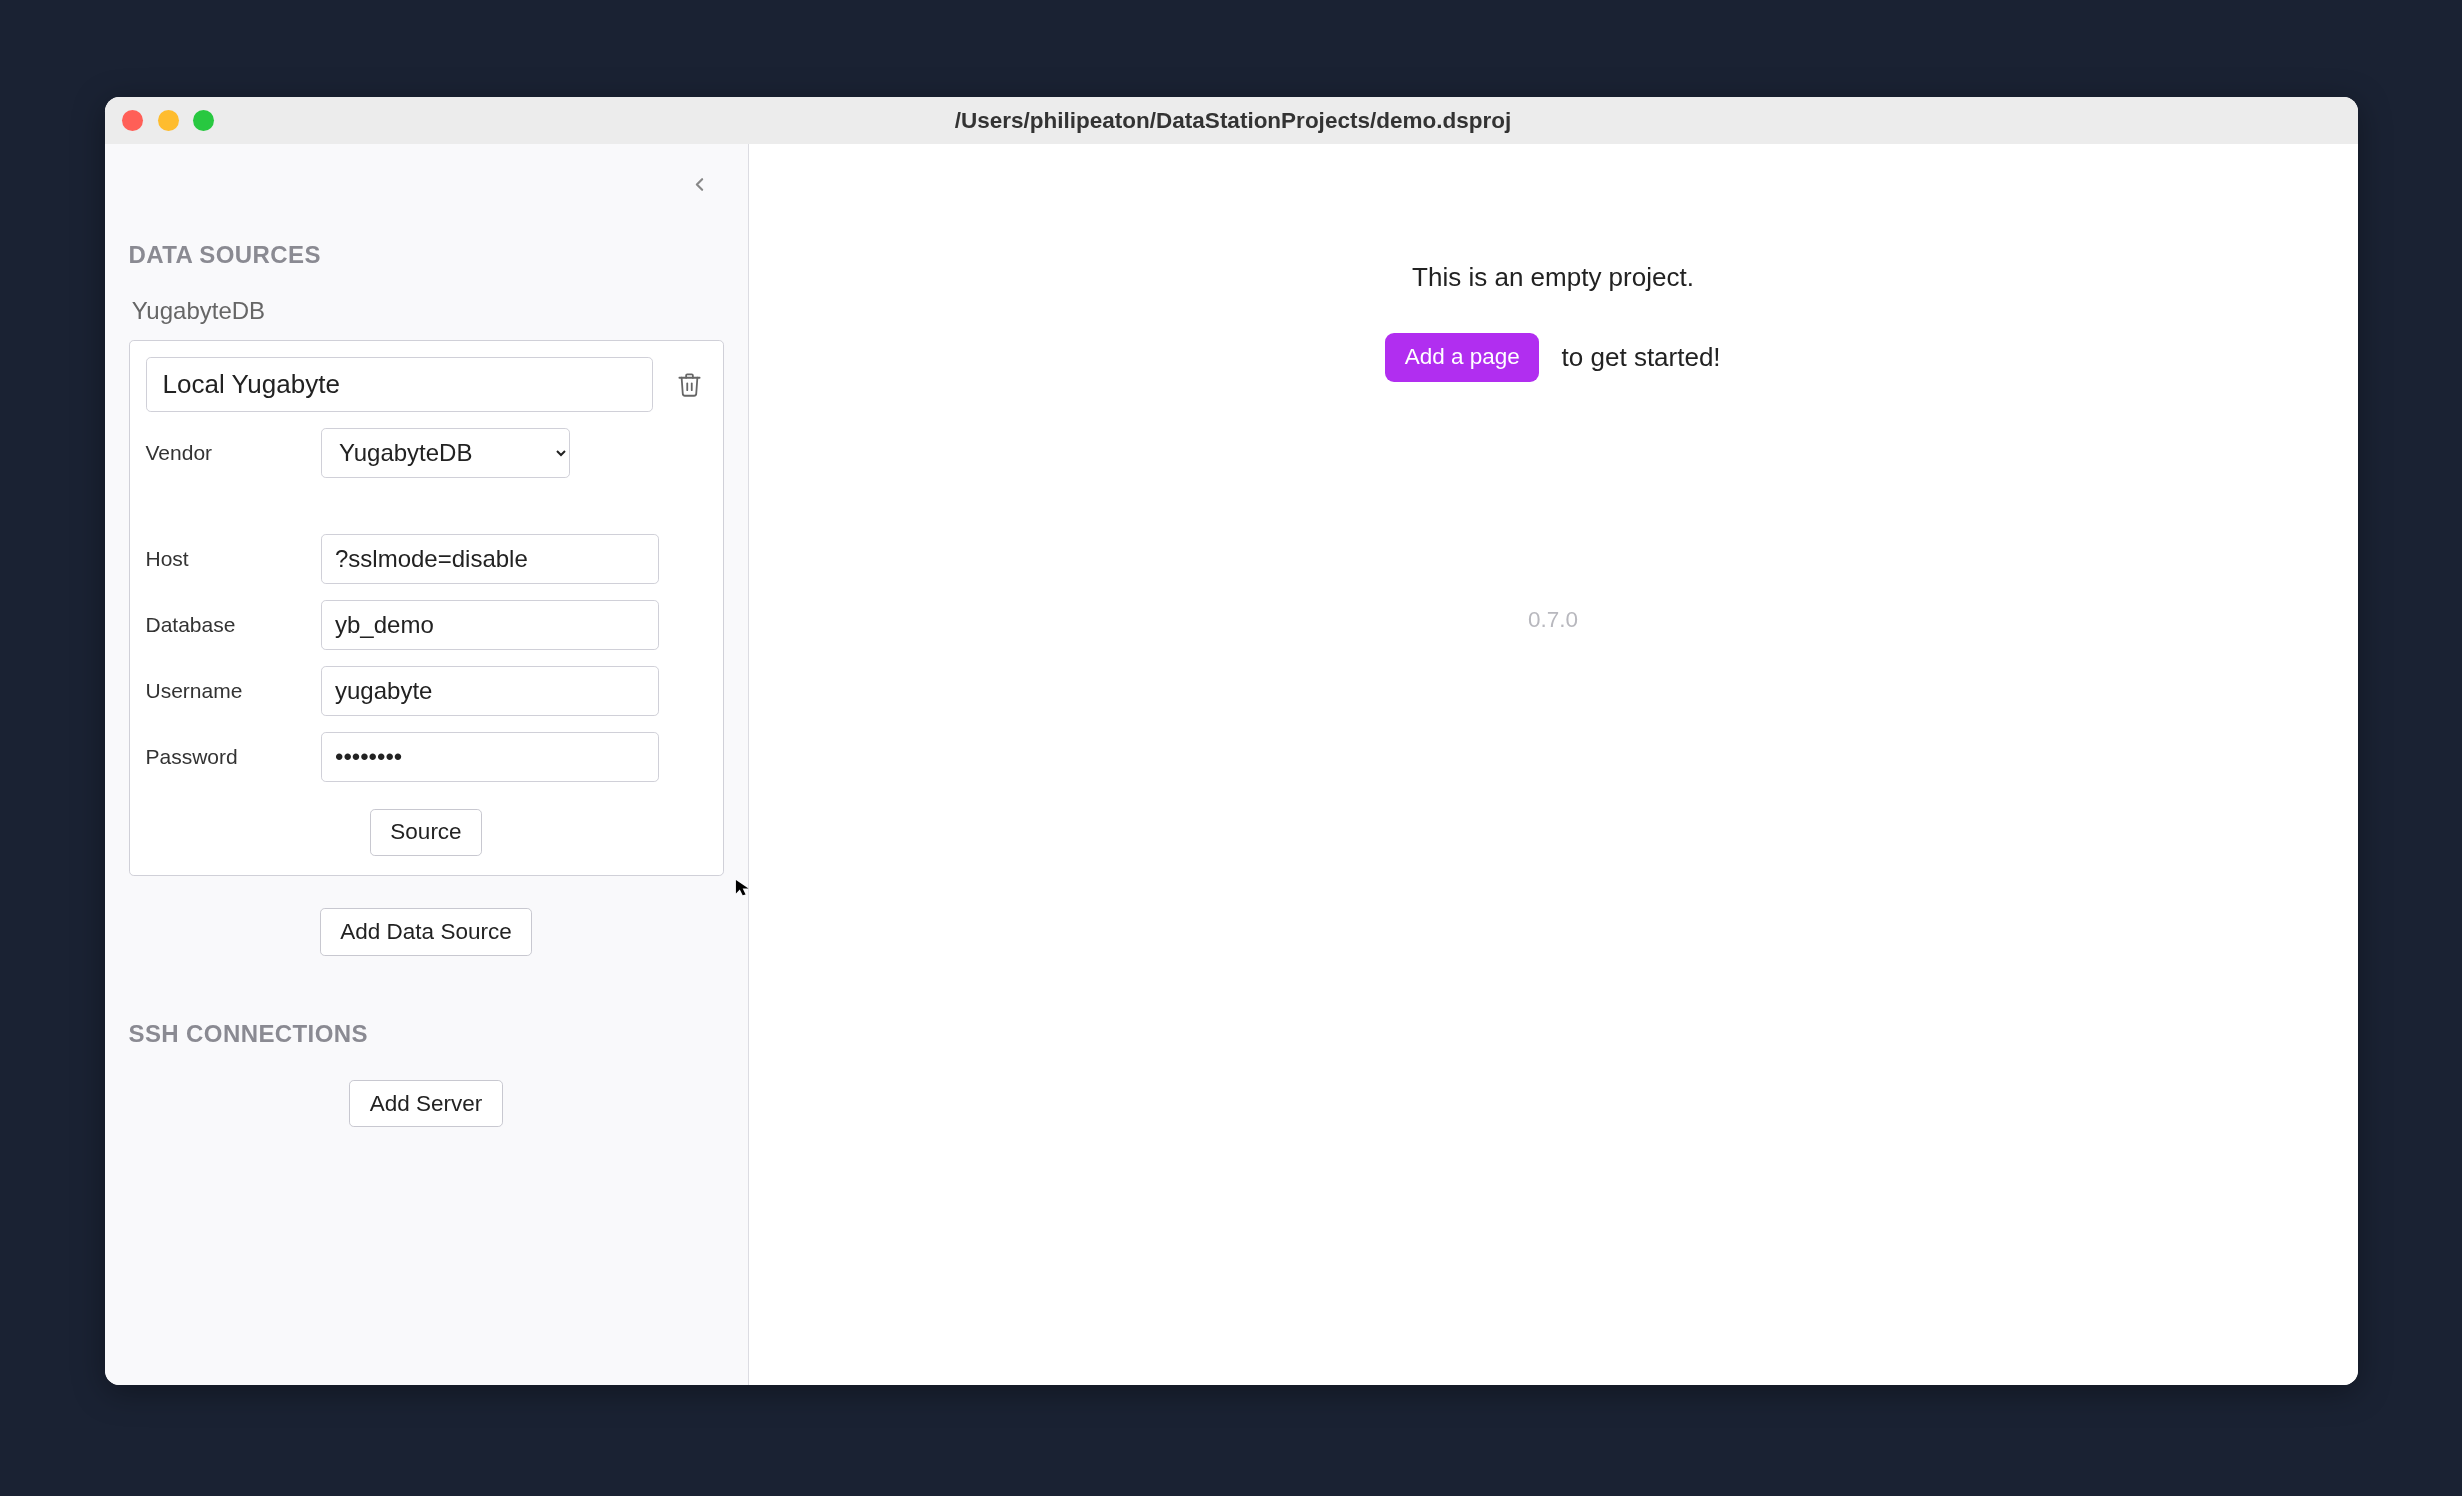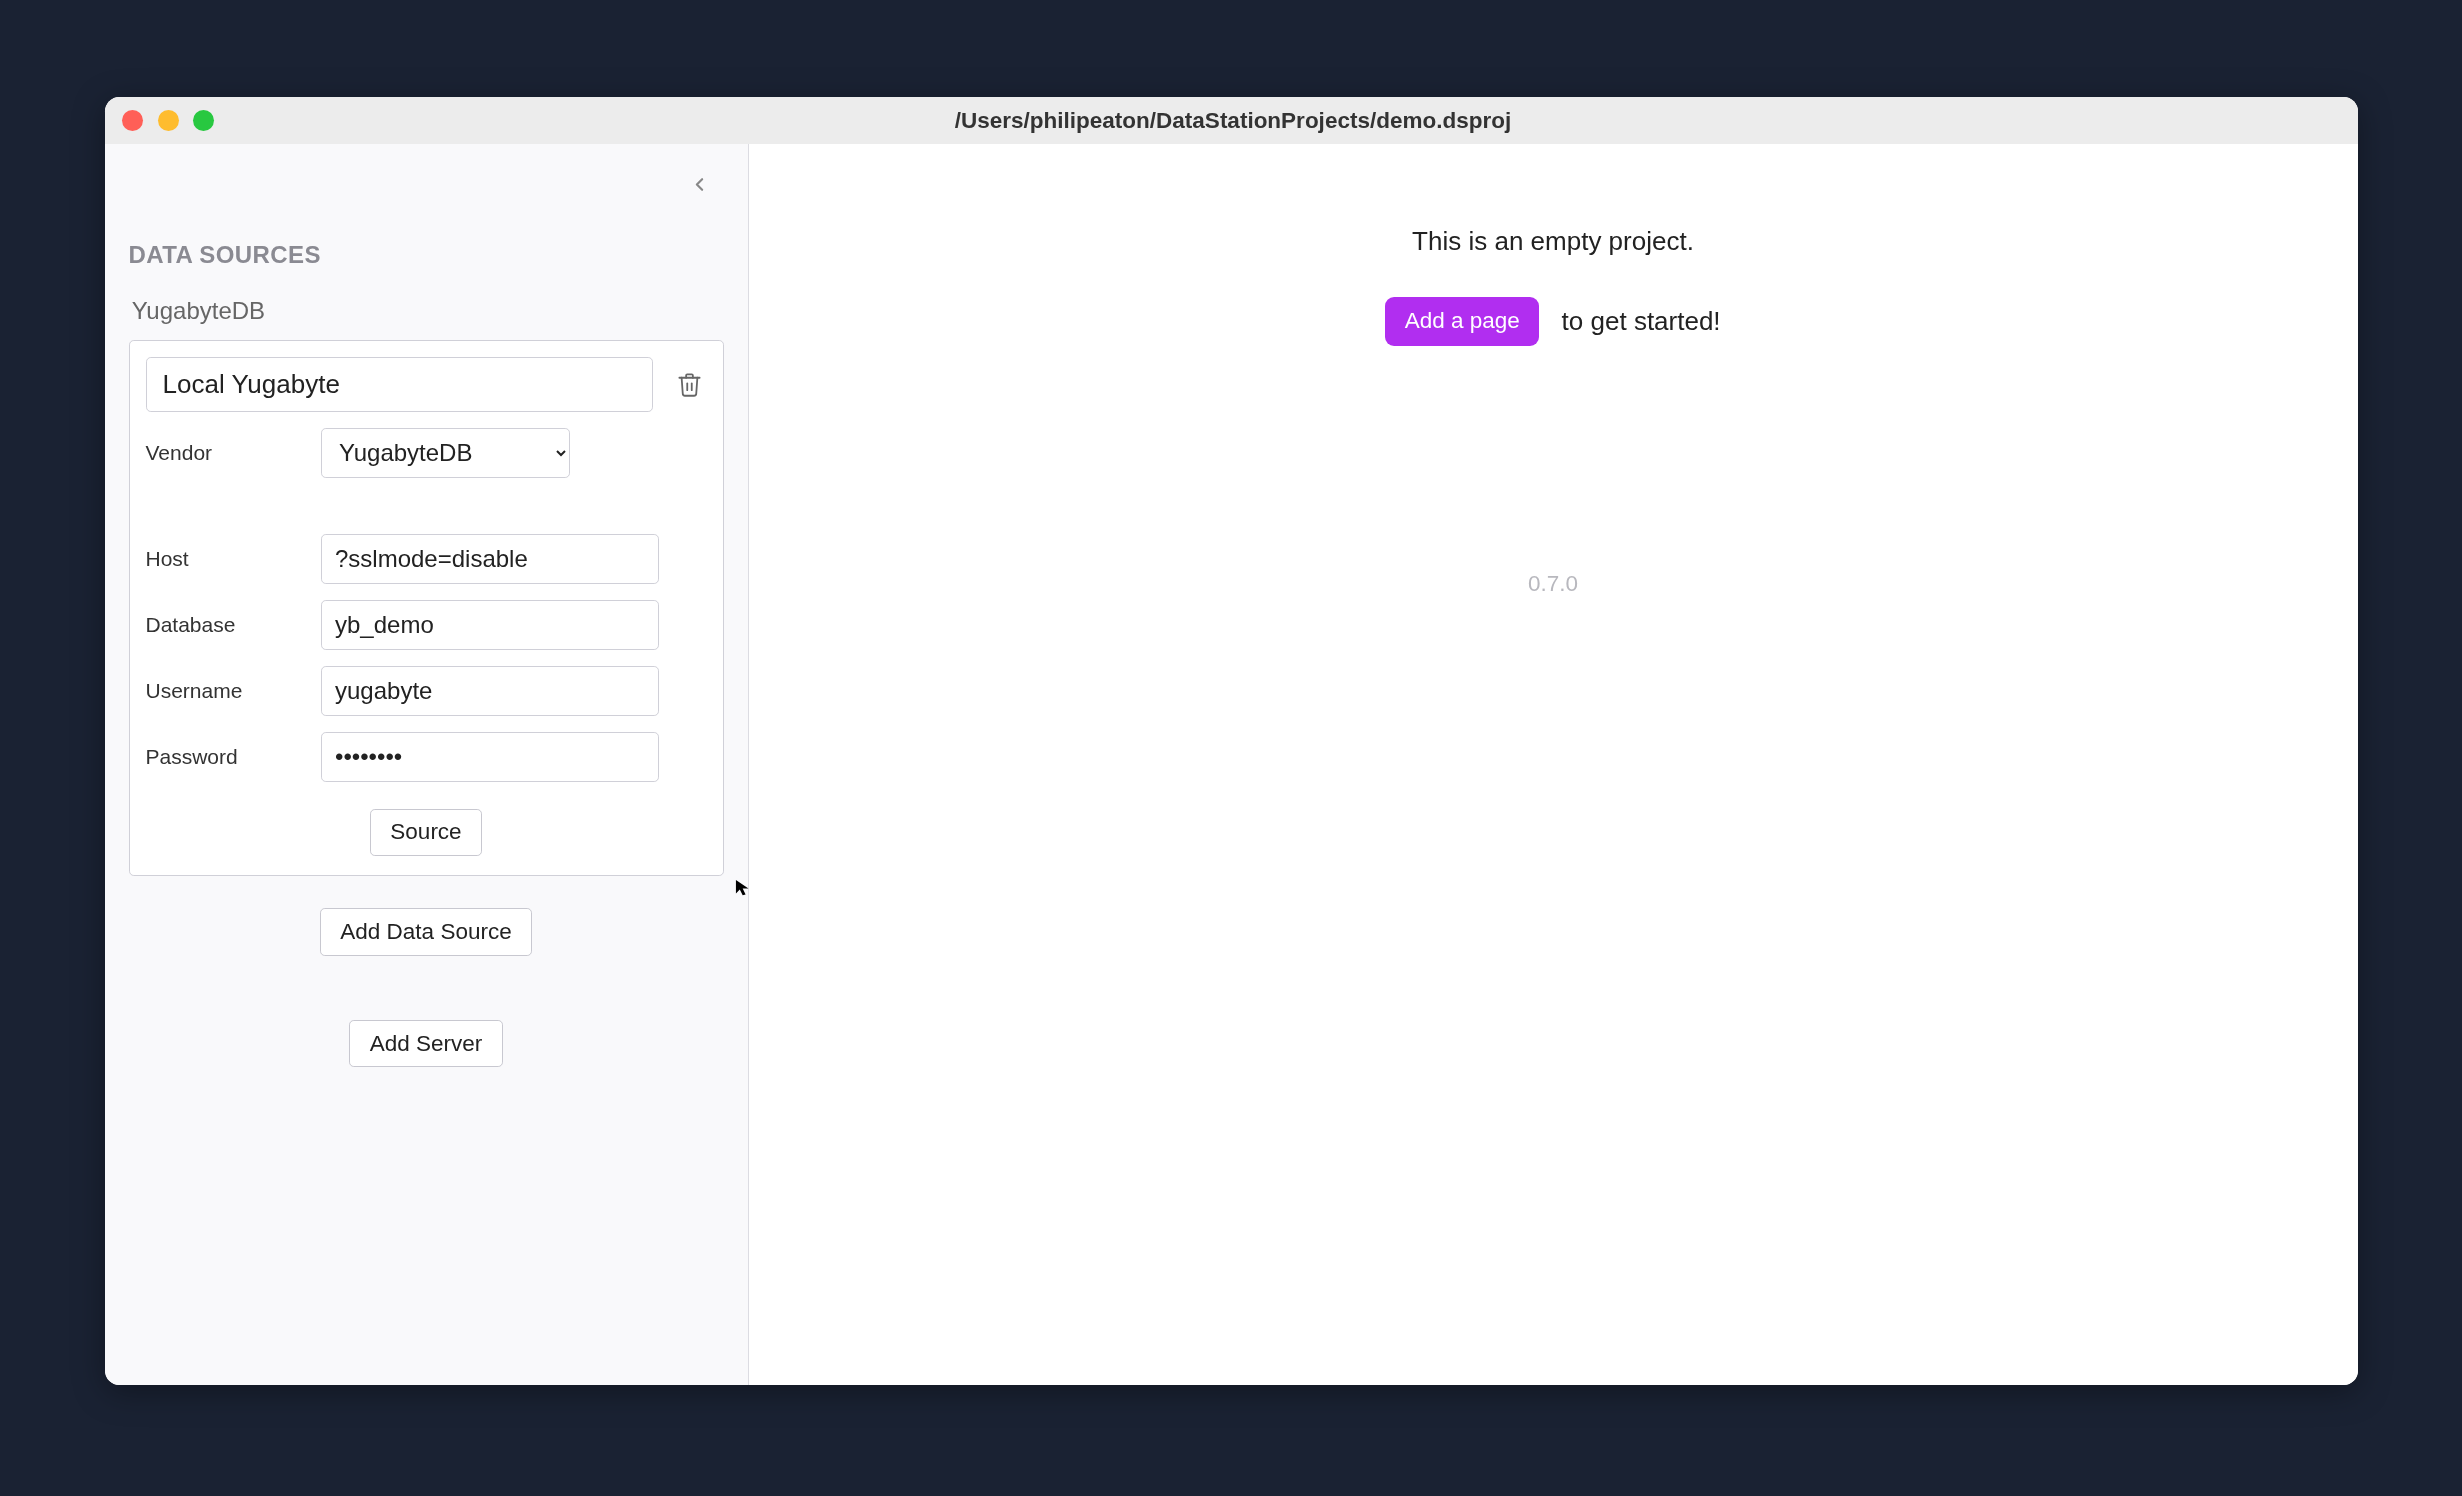--- a/index.html
+++ b/index.html
@@ -161,21 +161,21 @@
   justify-content: center;
   margin-top: 32px;
 }
 .ssh-section { margin-top: 64px; }
 .main {
   flex: 1;
   background: #fff;
   display: flex;
   flex-direction: column;
   align-items: center;
-  padding-top: 82px;
+  padding-top: 118px;
 }
 .empty-msg {
   font-size: 26px;
   color: #222;
   margin-bottom: 40px;
 }
 .get-started-row {
   display: flex;
   align-items: center;
   gap: 22.5px;
@@ -276,20 +276,21 @@
           <div class="btn-row">
             <button class="btn">Source</button>
           </div>
         </div>
 
         <div class="add-ds-row">
           <button class="btn">Add Data Source</button>
         </div>
 
         <div class="ssh-section">
+          <div class="section-header">SSH CONNECTIONS</div>
           <div class="add-server-row">
             <button class="btn">Add Server</button>
           </div>
         </div>
       </div>
 
       <svg class="cursor" width="19.3" height="19.3" viewBox="0 0 20 20">
           <path d="M2 2 L2 16 L6 12 L9 18 L12 17 L9 11 L15 11 Z" fill="#000"></path>
         </svg>
     </div>

